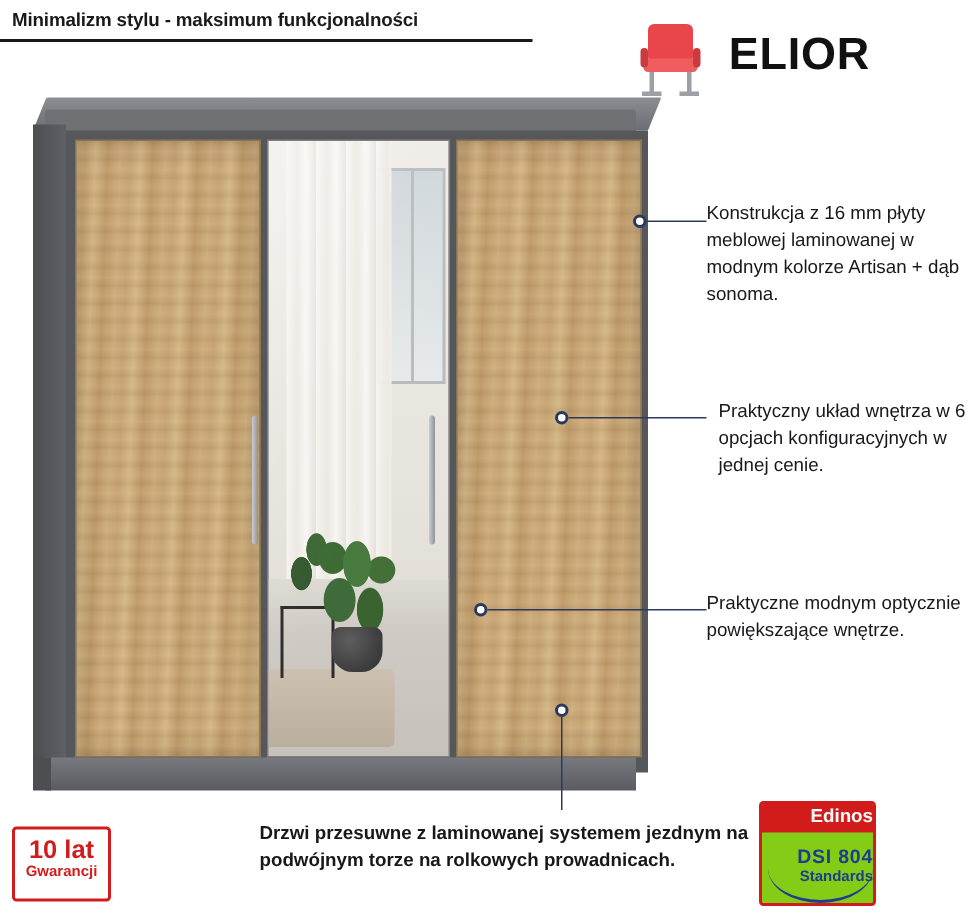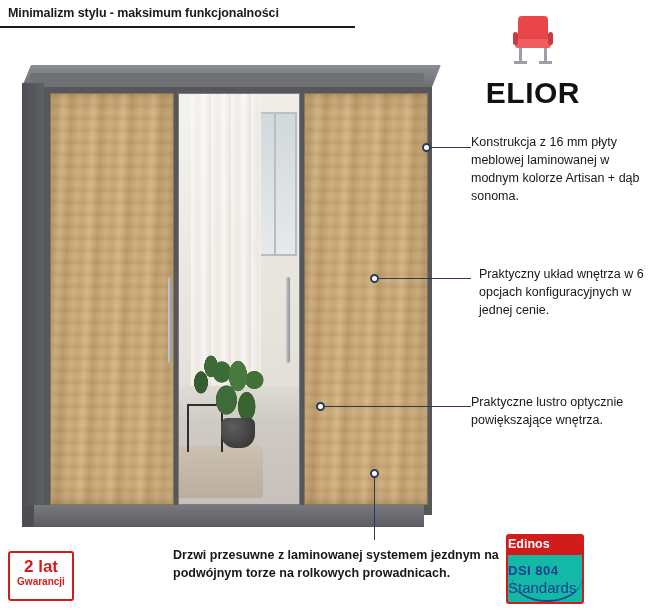--- a/index.html
+++ b/index.html
@@ -40,21 +40,20 @@
   }
 
   
   .logo-wrap {
     position: absolute;
     right: 14px;
     top: 8px;
     display: flex;
     align-items: center;
     gap: 8px;
-    flex-direction: column;
   }
   .logo-chair {
     width: 62px;
     height: 62px;
     position: relative;
   }
   .logo-text {
     font-size: 30px;
     font-weight: bold;
     color: #111111;
@@ -294,43 +293,43 @@
     line-height: 1;
   }
   .badge-edinos {
     position: absolute;
     right: 10px;
     top: 534px;
     width: 78px;
     height: 70px;
     border: 2px solid #d21c1c;
     border-radius: 3px;
-    background: #14b8a6;
+    background: #84cc16;
     box-sizing: border-box;
-    text-align: left;
+    text-align: right;
     overflow: hidden;
   }
   .be-top {
     background: #d21c1c;
     color: #ffffff;
     font-size: 12.5px;
     font-weight: bold;
     padding: 2px 0 3px;
     line-height: 1.1;
   }
   .be-mid {
     font-size: 13px;
     font-weight: bold;
     color: #1b3f8f;
     margin-top: 8px;
     letter-spacing: 0.5px;
   }
   .be-bot {
-    font-size: 15px;
-    font-weight: normal;
+    font-size: 10px;
+    font-weight: bold;
     color: #1b3f8f;
     margin-top: 1px;
   }
   .be-swoosh {
     position: absolute;
     left: 4px;
     top: 20px;
     width: 70px;
     height: 44px;
     border-bottom: 2px solid #1b3f8f;
@@ -407,28 +406,28 @@
   <div class="dot" style="left:422px; top:143px;"></div>
   <div class="leader" style="left:431px; top:147px; width:40px;"></div>
   <div class="callout-text" style="left:471px; top:133px; width:172px;">Konstrukcja z 16 mm płyty meblowej laminowanej w modnym kolorze Artisan + dąb sonoma.</div>
 
   <div class="dot" style="left:370px; top:274px;"></div>
   <div class="leader" style="left:379px; top:278px; width:92px;"></div>
   <div class="callout-text" style="left:479px; top:265px; width:172px;">Praktyczny układ wnętrza w 6 opcjach konfiguracyjnych w jednej cenie.</div>
 
   <div class="dot" style="left:316px; top:402px;"></div>
   <div class="leader" style="left:325px; top:406px; width:146px;"></div>
-  <div class="callout-text" style="left:471px; top:393px; width:172px;">Praktyczne lustro optycznie powiększające wnętrza.</div>
+  <div class="callout-text" style="left:471px; top:393px; width:172px;">Praktyczne modnym optycznie powiększające wnętrze.</div>
 
   <div class="dot" style="left:370px; top:469px;"></div>
   <div class="leader-v" style="left:374px; top:478px; height:62px;"></div>
   <div class="bottom-text" style="width:330px;">Drzwi przesuwne z laminowanej systemem jezdnym na podwójnym torze na rolkowych prowadnicach.</div>
 
   <div class="badge-warranty">
-    <div class="bw-top">2 lat</div>
+    <div class="bw-top">10 lat</div>
     <div class="bw-bot">Gwarancji</div>
   </div>
 
   <div class="badge-edinos">
     <div class="be-top">Edinos</div>
     <div class="be-swoosh"></div>
     <div class="be-mid">DSI 804</div>
     <div class="be-bot">Standards</div>
   </div>
 

